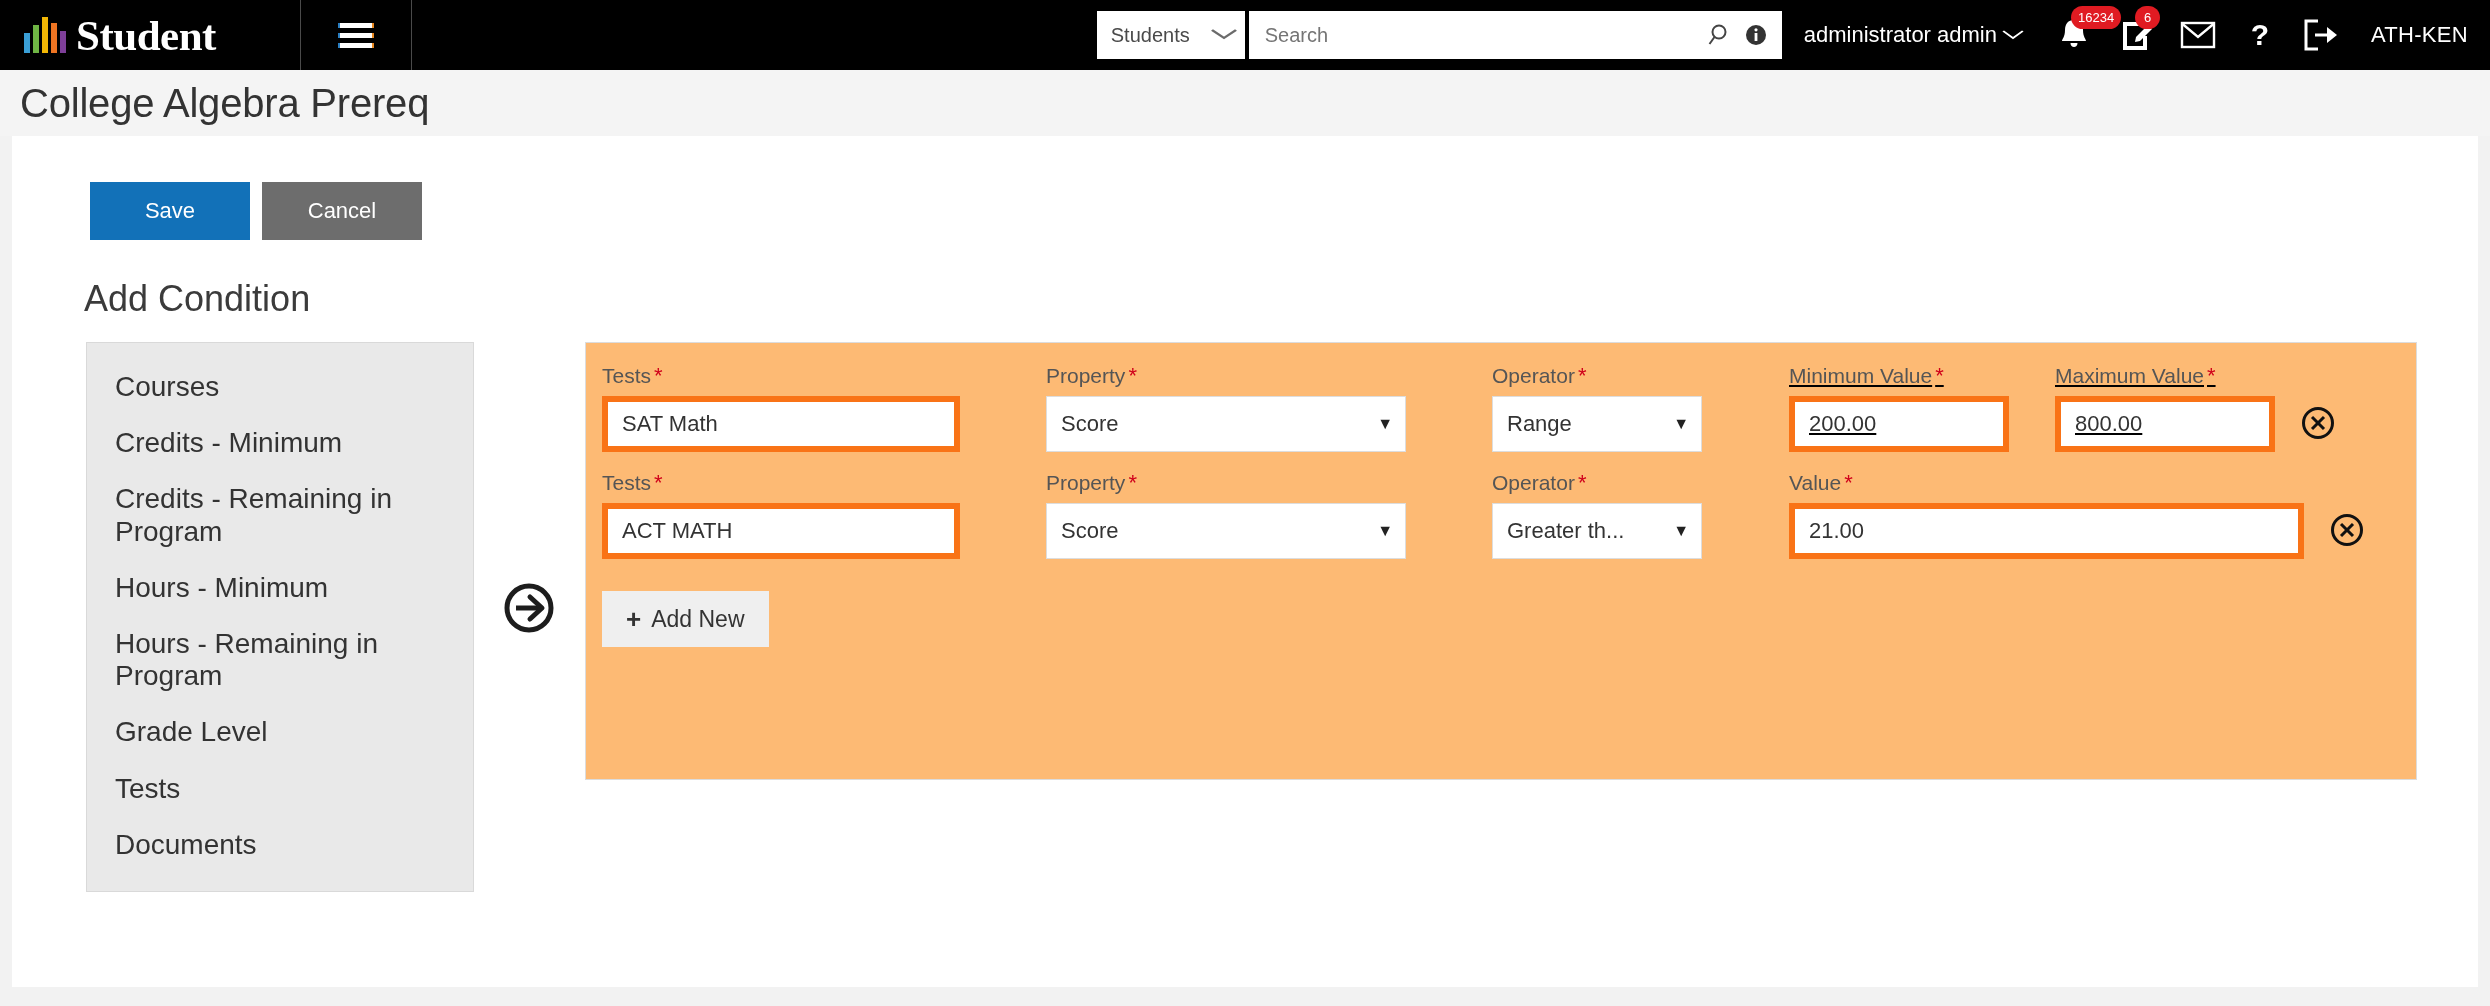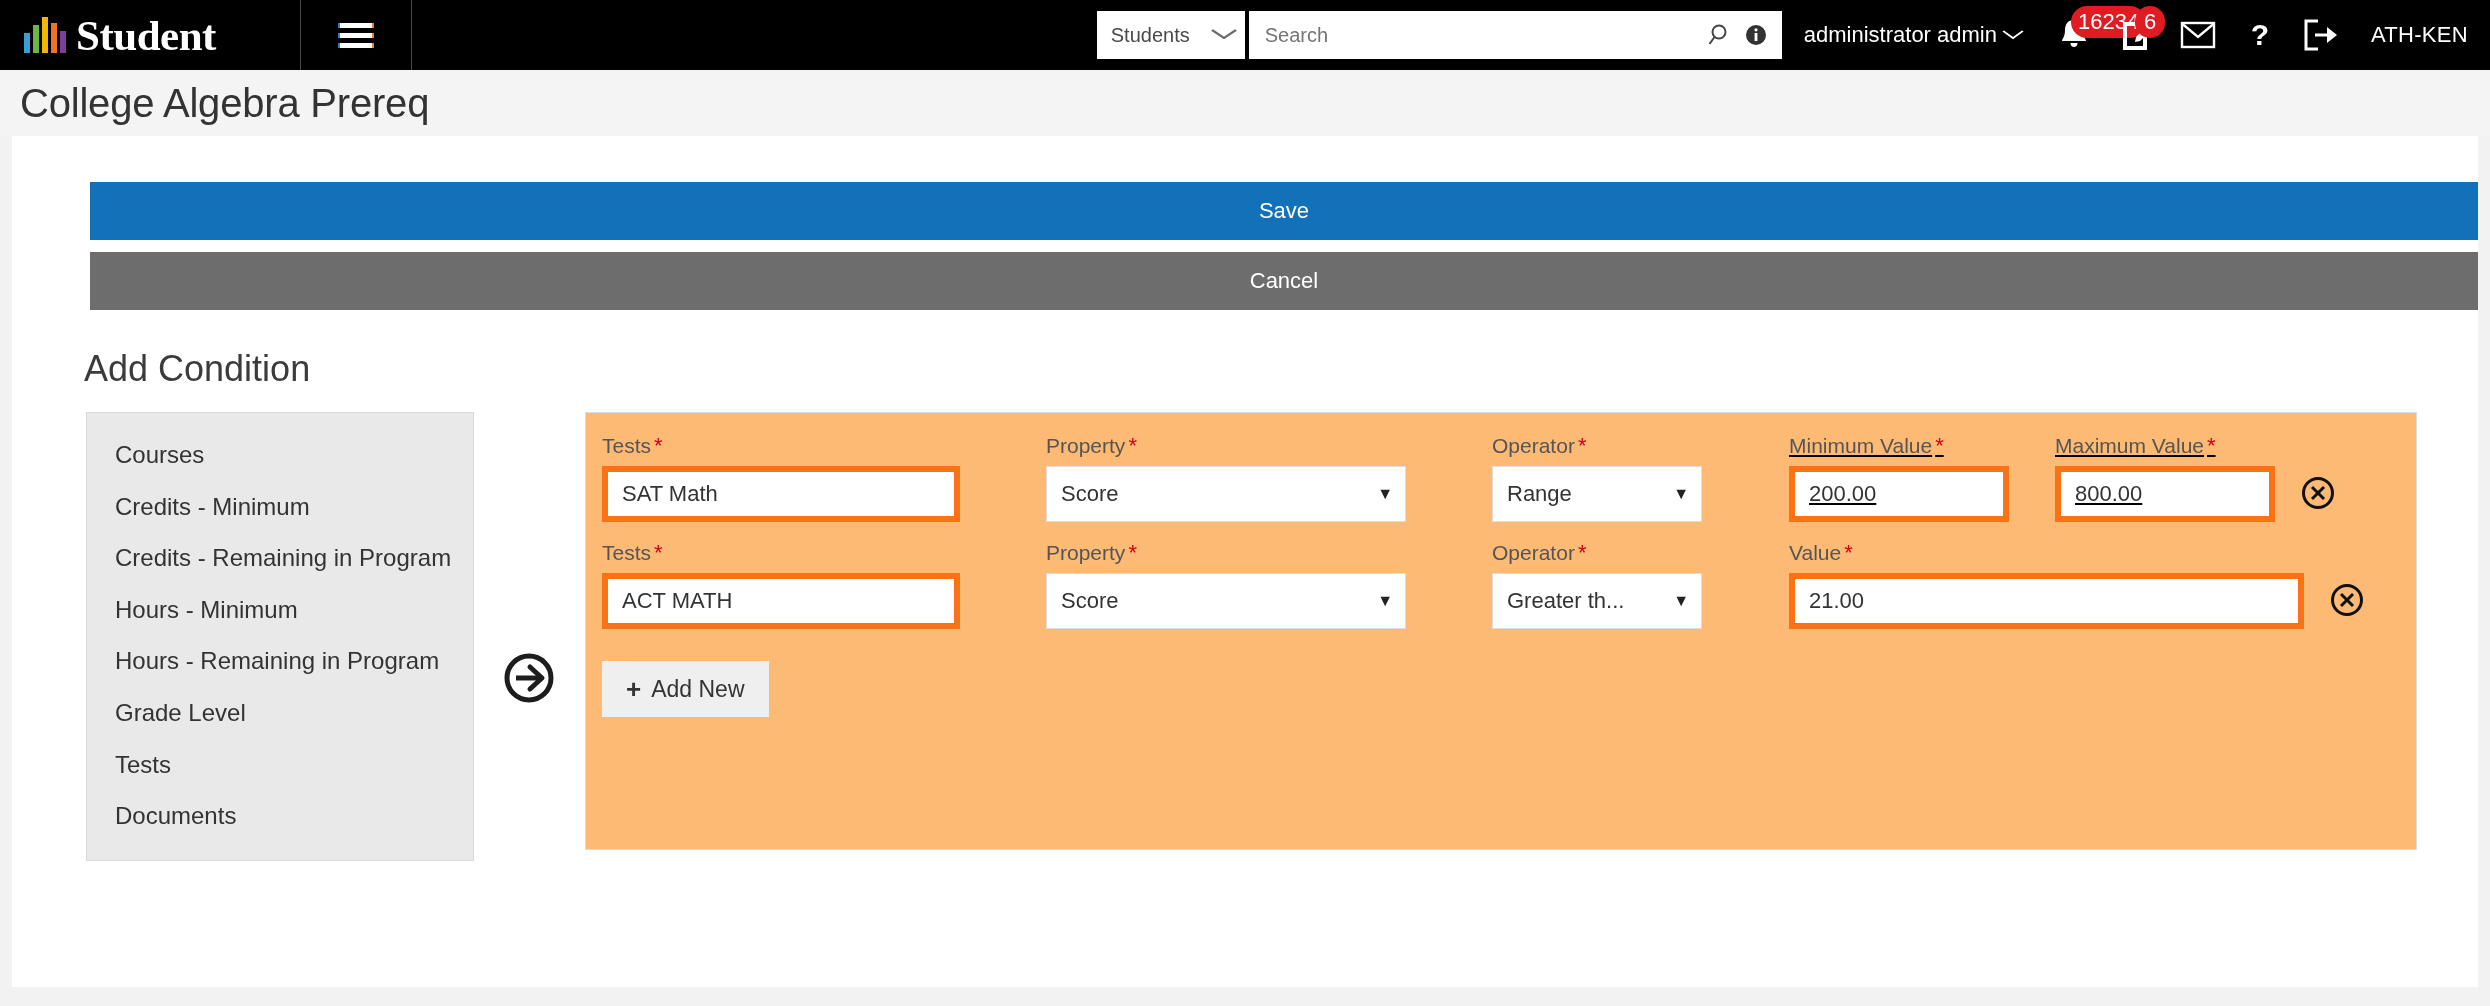--- a/index.html
+++ b/index.html
@@ -135,21 +135,21 @@
     display: flex;
     align-items: center;
     justify-content: center;
     cursor: pointer;
   }
   .badge {
     position: absolute;
     background: #e01b22;
     color: #ffffff;
     border-radius: 999px;
-    font-size: 22px;
+    font-size: 13px;
     line-height: 1;
     padding: 5px 7px;
     top: 6px;
     left: 28px;
     white-space: nowrap;
     font-family: "Liberation Sans", sans-serif;
   }
   .badge.small { left: 30px; padding: 5px 9px; }
   .site-code {
     font-size: 22px;
@@ -179,21 +179,20 @@
     background: #ffffff;
     margin: 0 12px;
     height: 851px;
     padding: 30px 0 0 0;
   }
   .btn-row {
     display: flex;
     gap: 12px;
     padding-left: 78px;
     margin-top: 16px;
-    flex-direction: column;
   }
   .btn {
     height: 58px;
     min-width: 160px;
     border: none;
     color: #ffffff;
     font-size: 22px;
     font-family: "Liberation Sans", sans-serif;
     cursor: pointer;
   }
@@ -215,21 +214,21 @@
     padding-left: 74px;
   }
 
   .cond-list {
     width: 432px;
     background: #e9e9e9;
     border: 1px solid #d9d9d9;
     padding: 16px 0 18px 0;
   }
   .cond-item {
-    font-size: 24px;
+    font-size: 28px;
     color: #333333;
     padding: 12px 0 12px 28px;
     cursor: pointer;
     line-height: 1.15;
   }
 
   .arrow-col {
     width: 124px;
     display: flex;
     align-items: flex-start;

